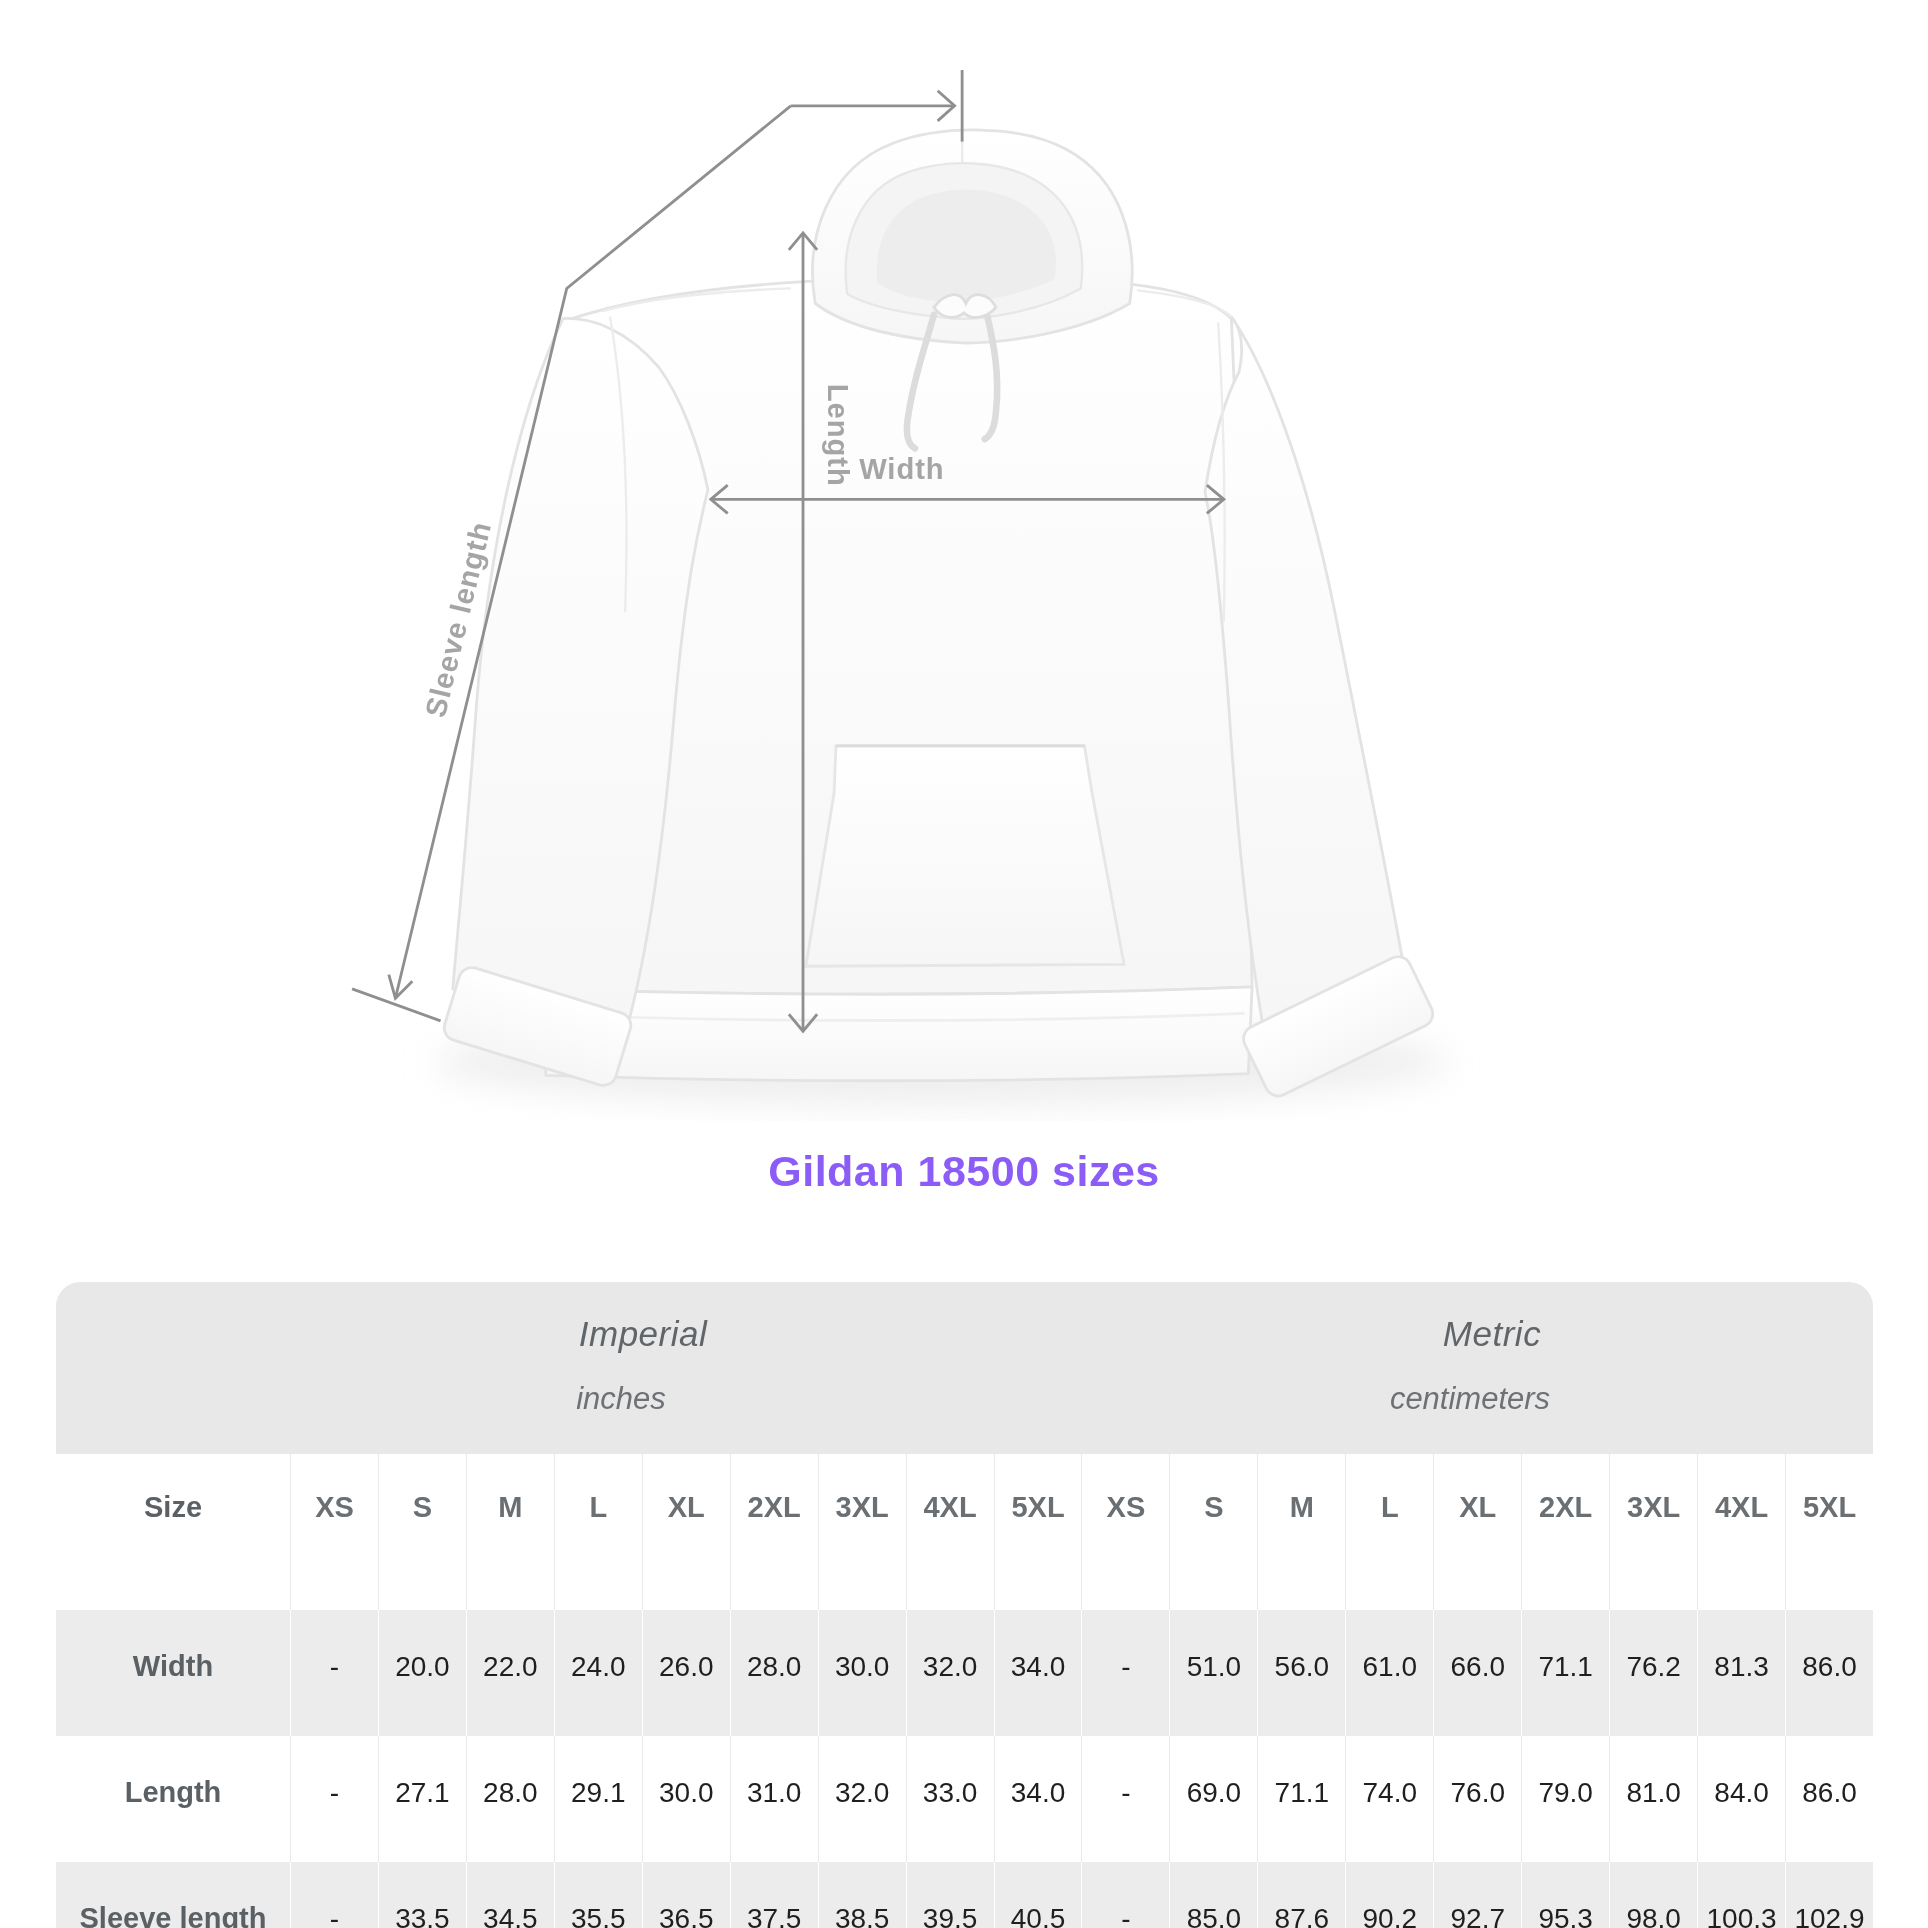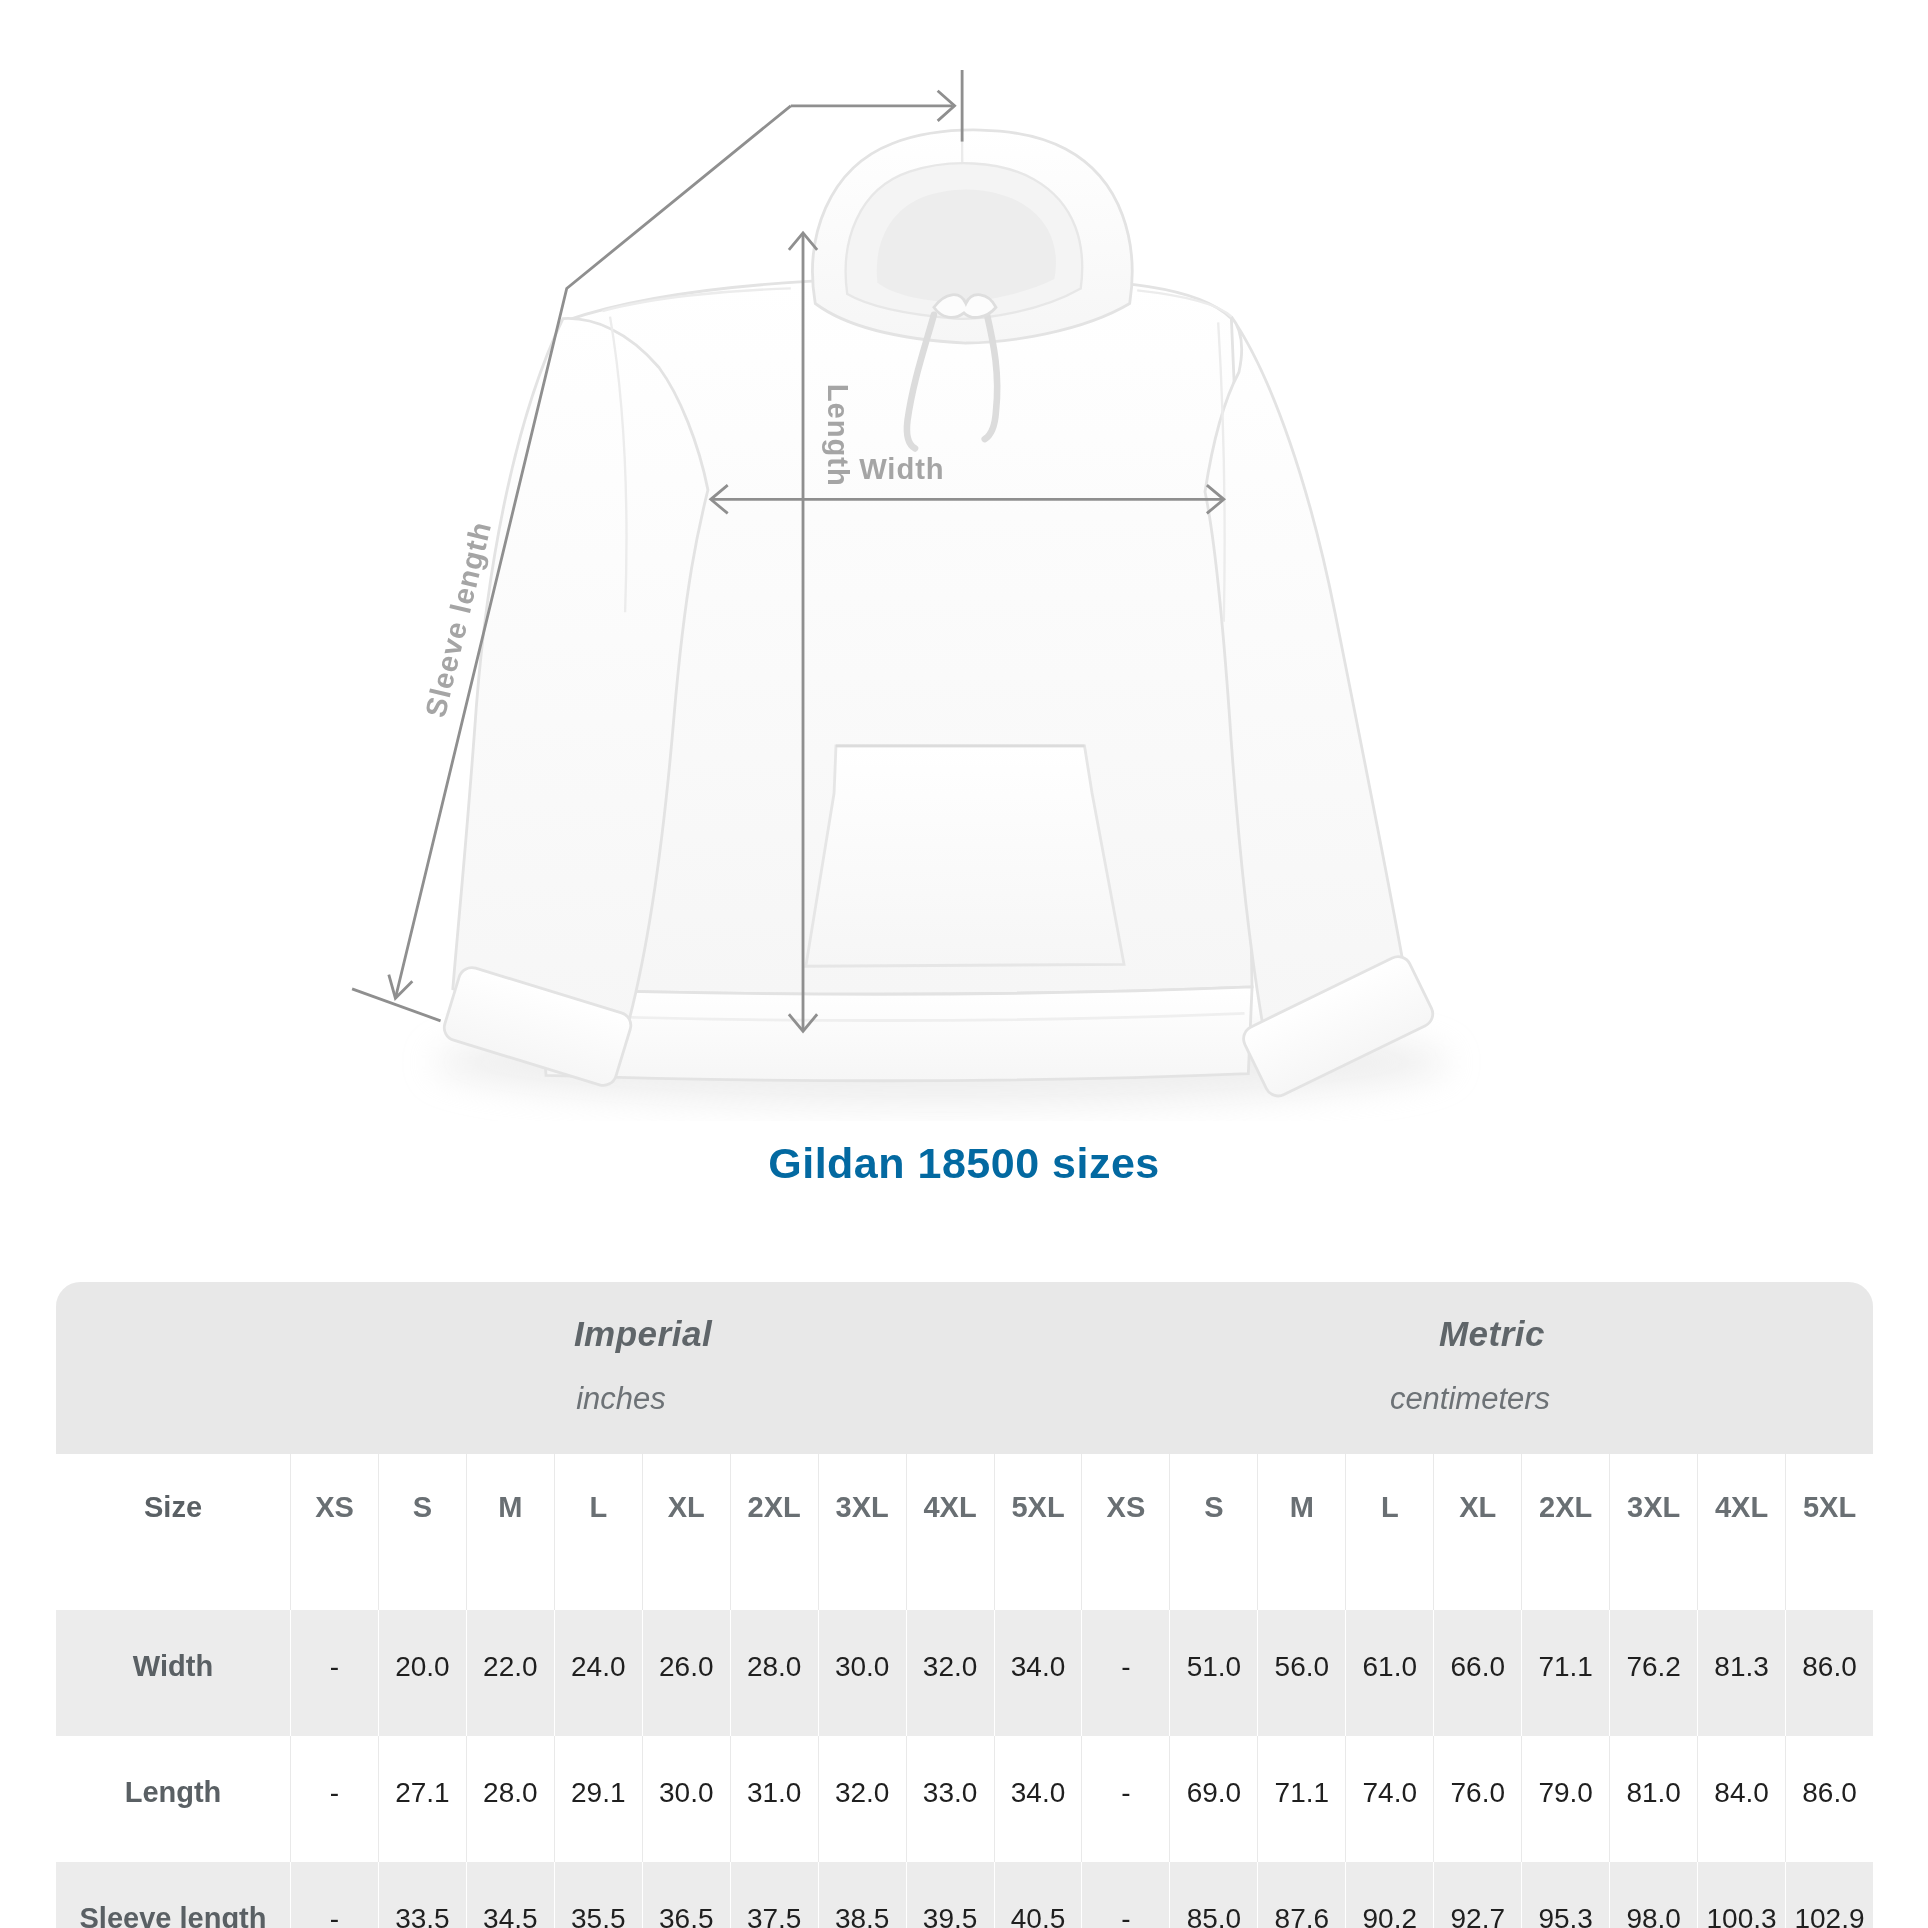--- a/index.html
+++ b/index.html
@@ -12,34 +12,34 @@
   
   .hoodie-svg{position:absolute;left:0;top:0;}
   .dim-label{
     font-family:"Liberation Sans","DejaVu Sans",sans-serif;
     font-size:31px;font-weight:bold;letter-spacing:1px;fill:#a5a5a5;
   }
 
   
   .title-block{position:absolute;left:0;right:0;top:1136px;text-align:center;}
   .page-title{
-    margin:4px;font-size:43px;line-height:1.1;font-weight:bold;color:#0369a1;letter-spacing:0.5px;
+    margin:12px;font-size:43px;line-height:1.1;font-weight:bold;color:#8b5cf6;letter-spacing:0.5px;
   }
   .page-subtitle{
     margin:22.6px 0 0 0;font-size:27px;font-style:italic;color:#5d5d5d;letter-spacing:0.2px;
   }
 
   
   .tbl{
     position:absolute;left:56px;top:1282px;width:1817px;
     border-radius:24.5px;overflow:hidden;background:#ffffff;
   }
   .banner{position:relative;height:172px;background:#e8e8e8;}
   .unit-group{position:absolute;top:32px;transform:translateX(-50%);text-align:center;white-space:nowrap;}
-  .unit-name{font-size:35px;font-weight:bold;font-style:italic;color:#5f6569;letter-spacing:0.5px;margin-left:44px;}
+  .unit-name{font-size:35px;font-weight:normal;font-style:italic;color:#5f6569;letter-spacing:0.5px;margin-left:44px;}
   .unit-sub{font-size:31px;font-style:italic;color:#6d7276;margin-top:27px;}
   .grid{display:grid;grid-template-columns:234px repeat(18,1fr);}
   .cell{
     display:flex;align-items:center;justify-content:center;
     font-size:28px;color:#1f1f1f;border-left:1.9px solid #e9e9e9;
     white-space:nowrap;
   }
   .c-head{height:106px;padding-bottom:50px;font-weight:bold;font-size:29px;color:#696f73;}
   .c-val{height:113px;padding-bottom:13px;}
   .c-label{font-weight:bold;font-size:29px;color:#5a6064;}

